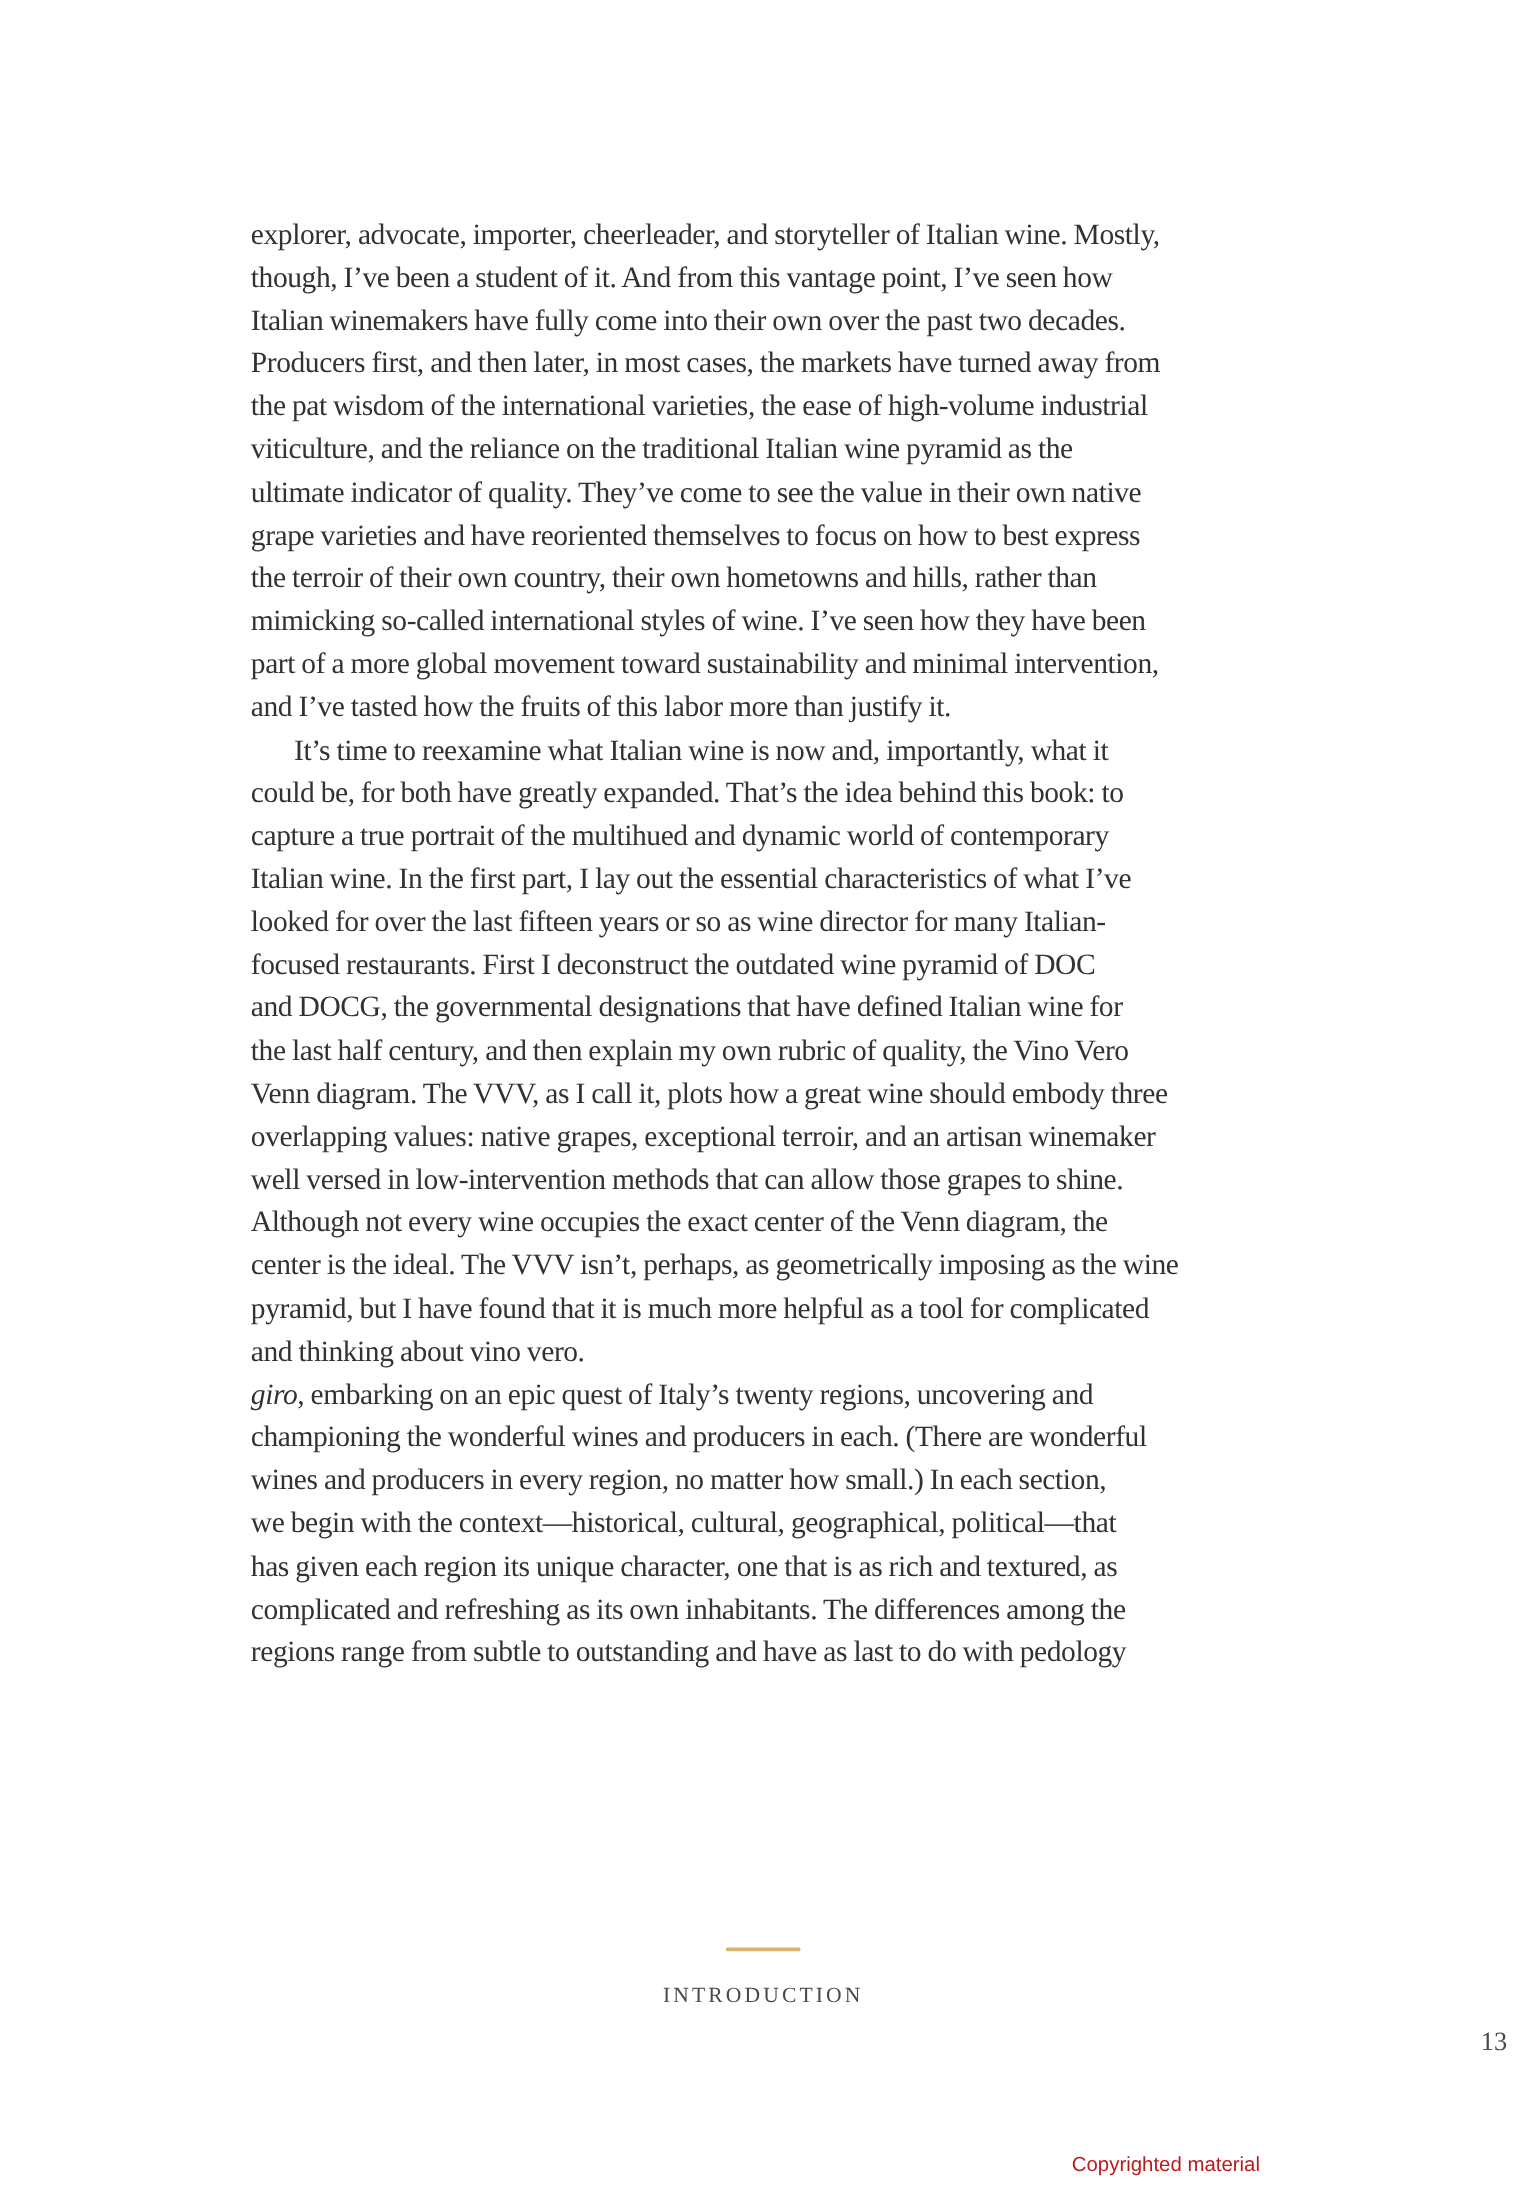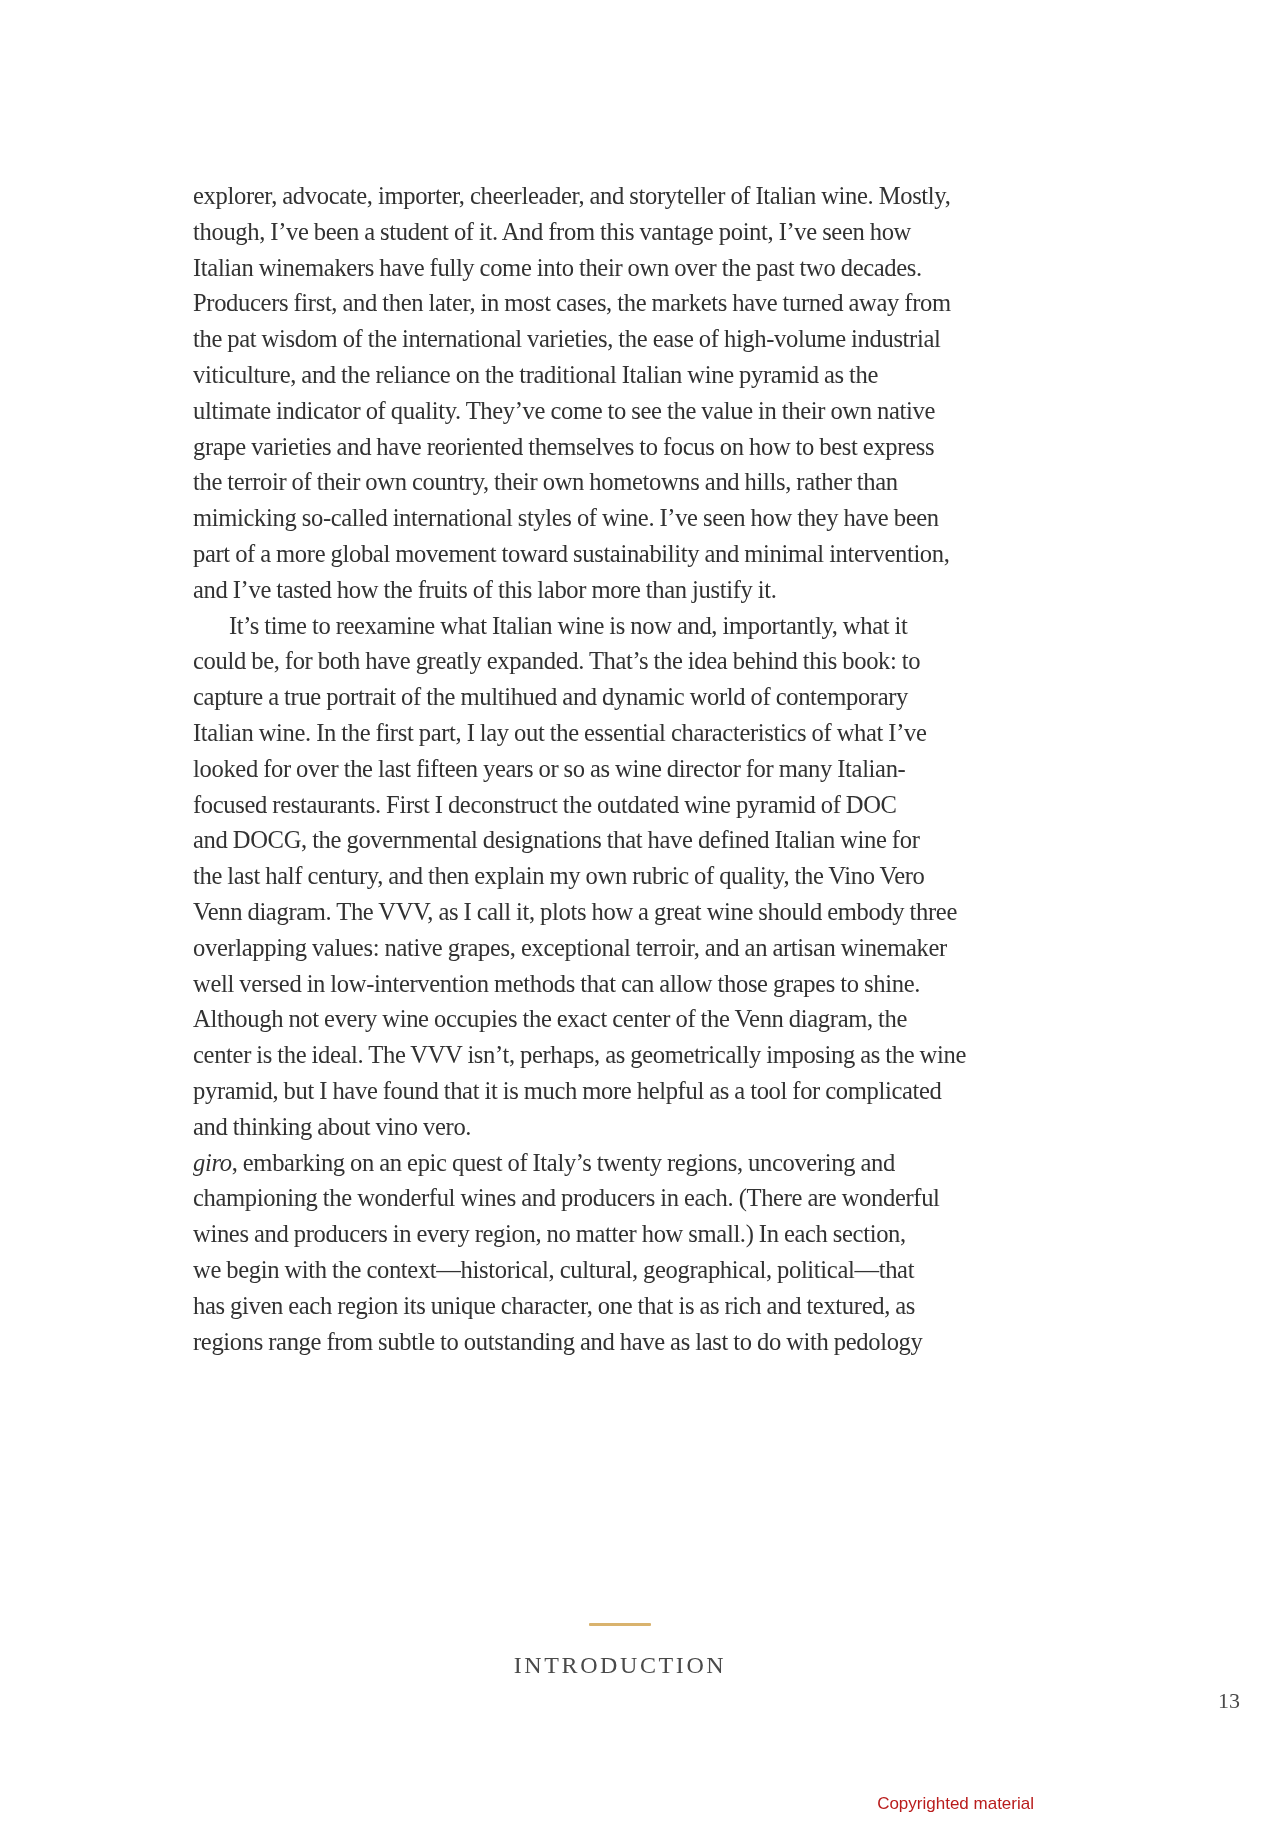--- a/index.html
+++ b/index.html
@@ -8,21 +8,21 @@
       background: #ffffff;
     }
     body {
       width: 1280px;
       height: 1837px;
       position: relative;
       overflow: hidden;
     }
     .page {
       position: absolute;
-      left: 0; top: 0;
+      left: 16px; top: 0;
       width: 1048px;
       height: 1837px;
       background: #ffffff;
     }
     .text-column {
       position: absolute;
       left: 193px;
       top: 178px;
       width: 832px;
       font-family: "Liberation Serif", "DejaVu Serif", serif;
@@ -52,21 +52,21 @@
       background: #d9b36e;
       border-radius: 1px;
     }
     .footer-section {
       position: absolute;
       left: 0;
       width: 1240px;
       top: 1652px;
       text-align: center;
       font-family: "Liberation Serif", "DejaVu Serif", serif;
-      font-size: 24px;
+      font-size: 18px;
       letter-spacing: 2.6px;
       color: #4a4a4a;
     }
     .footer-page {
       position: absolute;
       left: 0;
       width: 1240px;
       top: 1688px;
       text-align: right;
       font-family: "Liberation Serif", "DejaVu Serif", serif;
@@ -122,20 +122,21 @@
       <span class="line">and thinking about vino vero.</span>
     </div>
 
 
     <div>
       <span class="line"><span class="italic">giro</span><span>, embarking on an epic quest of Italy’s twenty regions, uncovering and</span></span>
       <span class="line">championing the wonderful wines and producers in each. (There are wonderful</span>
       <span class="line">wines and producers in every region, no matter how small.) In each section,</span>
       <span class="line">we begin with the context—historical, cultural, geographical, political—that</span>
       <span class="line">has given each region its unique character, one that is as rich and textured, as</span>
+      <span class="line">complicated and refreshing as its own inhabitants. The differences among the</span>
       <span class="line">regions range from subtle to outstanding and have as last to do with pedology</span>
     </div>
 
   </div>
 
   <div class="footer-rule"></div>
   <div class="footer-section">INTRODUCTION</div>
   <div class="footer-page">13</div>
 
   <div class="copyright">Copyrighted material</div>

